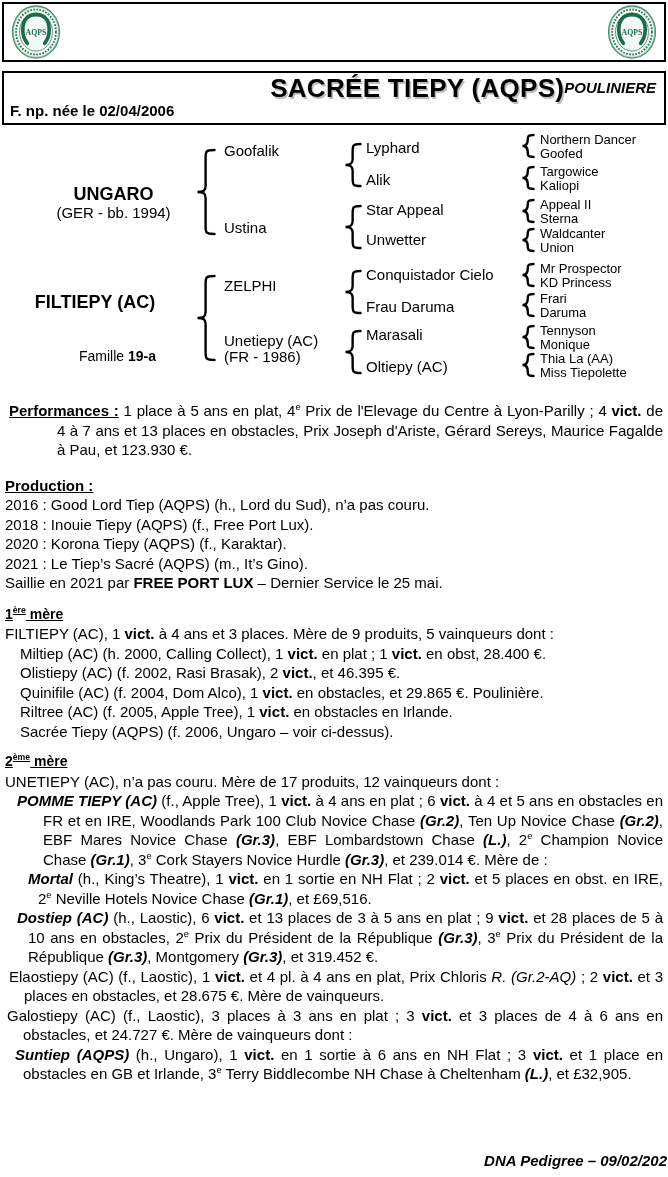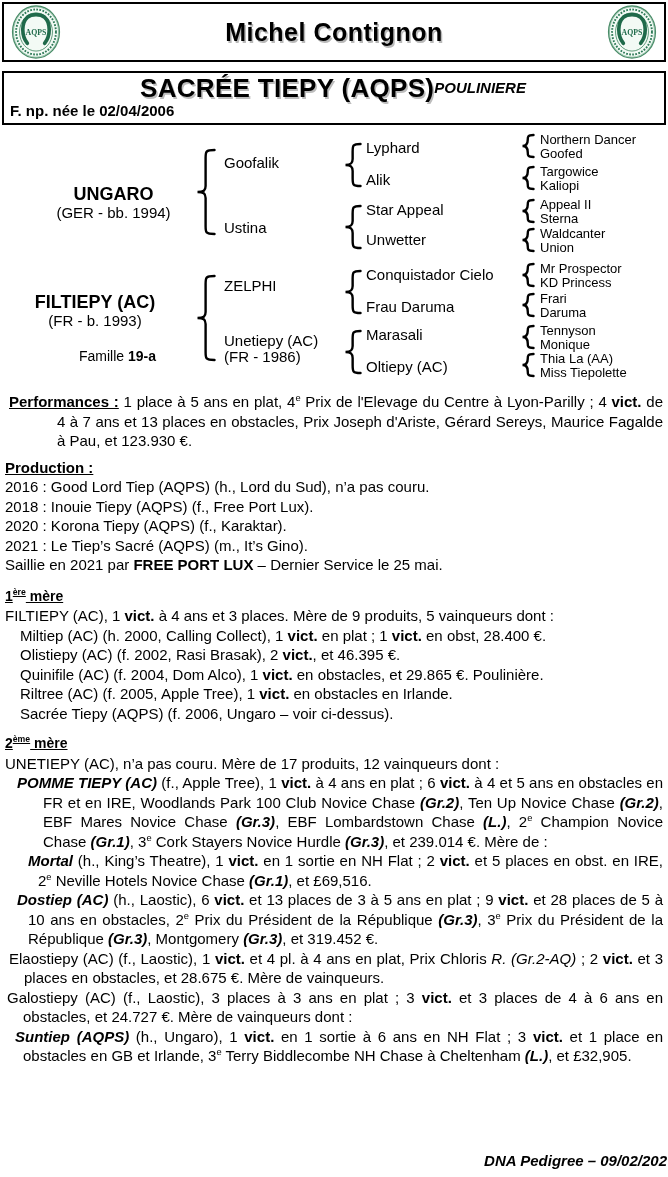--- a/index.html
+++ b/index.html
@@ -10,40 +10,40 @@
   .u { text-decoration:underline; }
   sup { font-size:62%; vertical-align:super; line-height:0; }
 
   
   .header-box { margin:2px 2px 0 2px; border:2px solid #000; height:60px; display:flex; align-items:center; justify-content:space-between; padding:0 6px; background:#fff; }
   .header-title { flex:1; text-align:center; font-size:25px; font-weight:bold; letter-spacing:0.5px; text-shadow:1.5px 1.5px 0 #b9b9b9; }
   .logo { width:52px; height:56px; flex:0 0 auto; }
 
   
   .title-box { margin:9px 2px 0 2px; border:2px solid #000; padding:2px 8px 4px 6px; background:#fff; }
-  .title-row { display:flex; align-items:flex-start; justify-content:center; }
+  .title-row { display:flex; align-items:flex-start; justify-content:flex-end; }
   .horse-name { font-size:26px; font-weight:bold; letter-spacing:0.3px; line-height:27px; text-shadow:1.5px 1.5px 0 #bdbdbd; }
   .status { font-size:15px; font-weight:bold; font-style:italic; padding-top:4px; }
   .subtitle { font-size:15px; font-weight:bold; line-height:17px; }
 
   
   .pedigree { position:relative; height:258px; margin-top:2px; }
   .pnode { position:absolute; white-space:nowrap; }
   .gen1 { width:190px; text-align:center; }
   .gen1 .nm { font-size:18px; font-weight:bold; line-height:19px; }
   .gen1 .sb { font-size:15px; line-height:17px; }
   .gen2 { left:224px; font-size:15px; line-height:16px; }
   .gen3 { left:366px; font-size:15px; line-height:16px; }
   .gen4 { left:540px; font-size:13px; line-height:13.5px; }
   .famille { font-size:14px; }
   svg.brace { position:absolute; overflow:visible; }
 
   
   .content { margin:0 5px 0 5px; font-size:15px; line-height:19.5px; }
-  .sec { margin-top:7px; }
+  .sec { margin-top:16px; }
   p { margin:0; }
   .jst { text-align:justify; }
   .p-perf  { padding-left:52px; text-indent:-48px; }
   .m1-head, .m2-head { font-size:14px; }
   .m1-child { padding-left:15px; }
   .p-pomme  { padding-left:38px; text-indent:-26px; }
   .p-mortal { padding-left:33px; text-indent:-10px; }
   .p-dostiep{ padding-left:23px; text-indent:-11px; }
   .p-elao   { padding-left:19px; text-indent:-15px; }
   .p-galo   { padding-left:18px; text-indent:-16px; }
@@ -56,21 +56,20 @@
 
 <div class="header-box">
   <svg class="logo" viewBox="0 0 60 64">
     <ellipse cx="30" cy="32" rx="27" ry="30" fill="#f3faf5" stroke="#4a8c68" stroke-width="1.6"></ellipse>
     <ellipse cx="30" cy="32" rx="26" ry="29" fill="none" stroke="#7db497" stroke-width="0.8"></ellipse>
     <ellipse cx="30" cy="32" rx="19" ry="22" fill="none" stroke="#4a8c68" stroke-width="1"></ellipse>
     <ellipse cx="30" cy="32" rx="23" ry="26" fill="none" stroke="#2f7a58" stroke-width="2.2" stroke-dasharray="2 1.6"></ellipse>
     <path d="M20 45 C13 37 13 21 20 15 C25 11 35 11 40 15 C47 21 47 37 40 45" fill="none" stroke="#1f6a4a" stroke-width="4.2" stroke-linecap="round"></path>
     <text x="30" y="35" text-anchor="middle" font-size="9" font-weight="bold" fill="#1f6a4a" font-family="Liberation Serif, serif">AQPS</text>
   </svg>
-  <div class="header-title">Michel Contignon</div>
   <svg class="logo" viewBox="0 0 60 64">
     <ellipse cx="30" cy="32" rx="27" ry="30" fill="#f3faf5" stroke="#4a8c68" stroke-width="1.6"></ellipse>
     <ellipse cx="30" cy="32" rx="26" ry="29" fill="none" stroke="#7db497" stroke-width="0.8"></ellipse>
     <ellipse cx="30" cy="32" rx="19" ry="22" fill="none" stroke="#4a8c68" stroke-width="1"></ellipse>
     <ellipse cx="30" cy="32" rx="23" ry="26" fill="none" stroke="#2f7a58" stroke-width="2.2" stroke-dasharray="2 1.6"></ellipse>
     <path d="M20 45 C13 37 13 21 20 15 C25 11 35 11 40 15 C47 21 47 37 40 45" fill="none" stroke="#1f6a4a" stroke-width="4.2" stroke-linecap="round"></path>
     <text x="30" y="35" text-anchor="middle" font-size="9" font-weight="bold" fill="#1f6a4a" font-family="Liberation Serif, serif">AQPS</text>
   </svg>
 </div>
 
@@ -83,32 +82,31 @@
 </div>
 
 <div class="pedigree">
 
   <div class="pnode gen1" style="top:58px;padding-left:37px;">
     <div class="nm">UNGARO</div>
     <div class="sb">(GER - bb. 1994)</div>
   </div>
   <div class="pnode gen1" style="top:166px;">
     <div class="nm">FILTIEPY (AC)</div>
-    <div class="sb">(FR - b. 1993)</div>
   </div>
   <div class="pnode gen1 famille" style="top:221px;padding-left:45px;"><span>Famille </span><span class="b">19-a</span></div>
 
   <svg class="brace" style="left:196px; top:22px;  width:20px; height:86px;" viewBox="0 0 20 86">
       <path d="M18.5 1 C9.6 1 9.6 2.5 9.6 9 L9.6 37 C9.6 41.5 7.6 43 1.5 43 C7.6 43 9.6 44.5 9.6 49 L9.6 77 C9.6 83.5 9.6 85 18.5 85" fill="none" stroke="#000" stroke-width="2.4" stroke-linecap="round"></path>
     </svg>
   <svg class="brace" style="left:196px; top:148px; width:20px; height:86px;" viewBox="0 0 20 86">
       <path d="M18.5 1 C9.6 1 9.6 2.5 9.6 9 L9.6 37 C9.6 41.5 7.6 43 1.5 43 C7.6 43 9.6 44.5 9.6 49 L9.6 77 C9.6 83.5 9.6 85 18.5 85" fill="none" stroke="#000" stroke-width="2.4" stroke-linecap="round"></path>
     </svg>
 
-  <div class="pnode gen2" style="top:28px;">
+  <div class="pnode gen2" style="top:16px;">
       <div>Goofalik</div>
     </div>
   <div class="pnode gen2" style="top:93px;">
       <div>Ustina</div>
     </div>
   <div class="pnode gen2" style="top:151px;">
       <div>ZELPHI</div>
     </div>
   <div class="pnode gen2" style="top:206px;">
     <div>Unetiepy (AC)</div>

